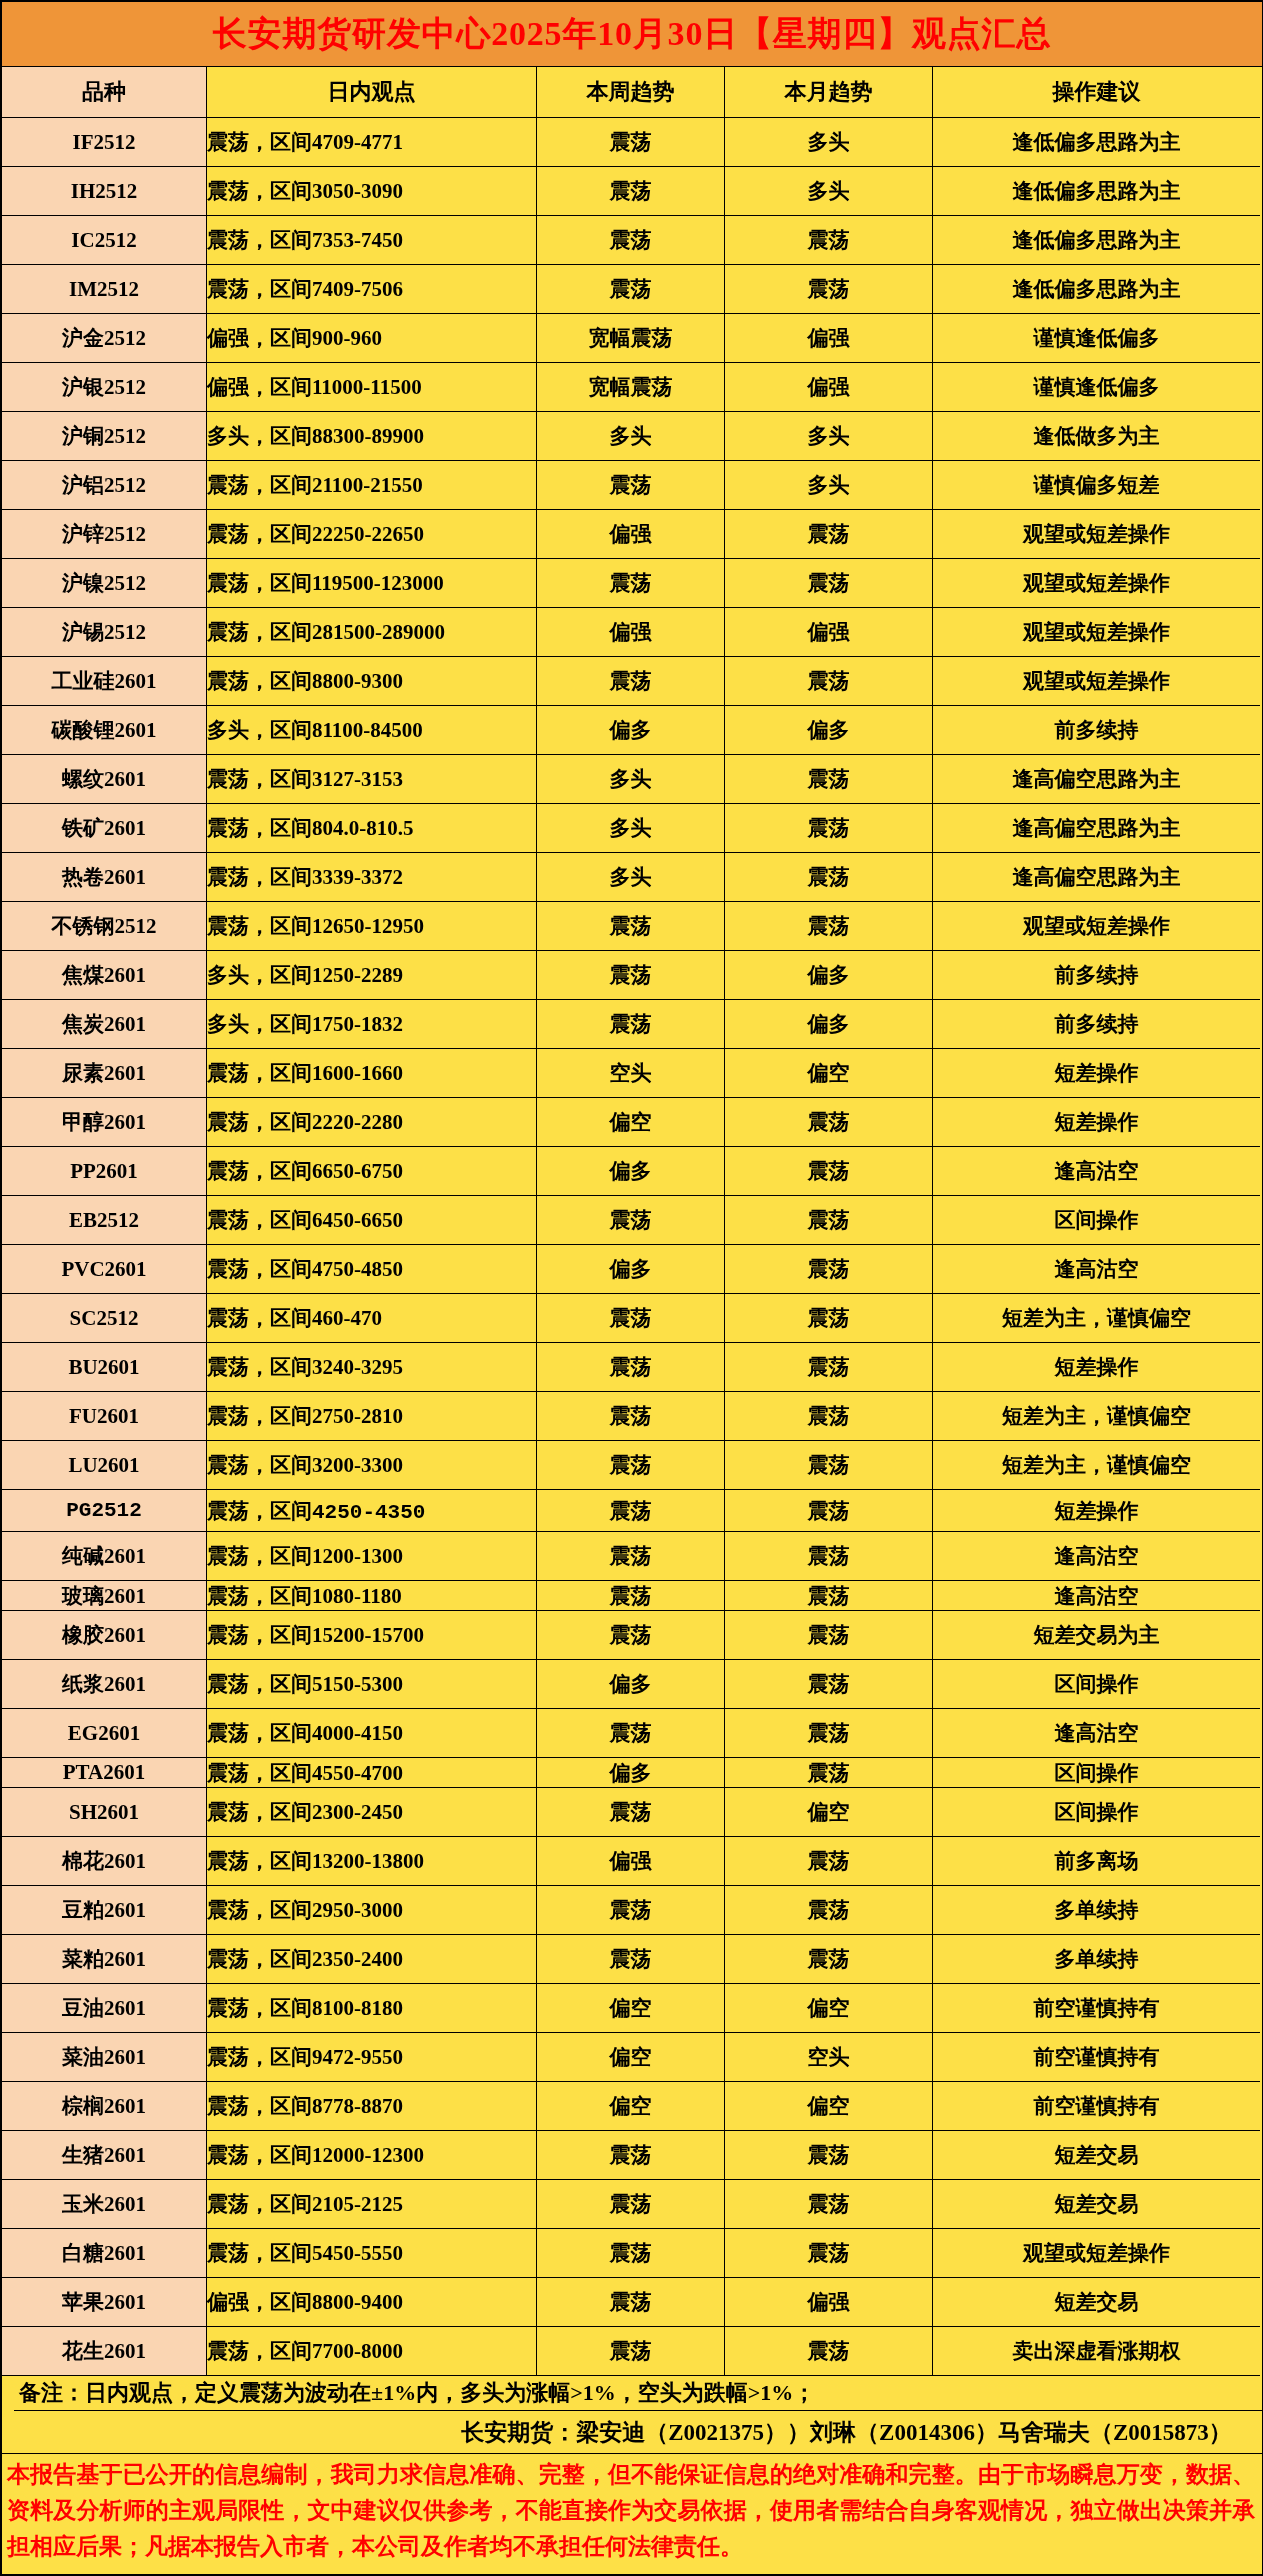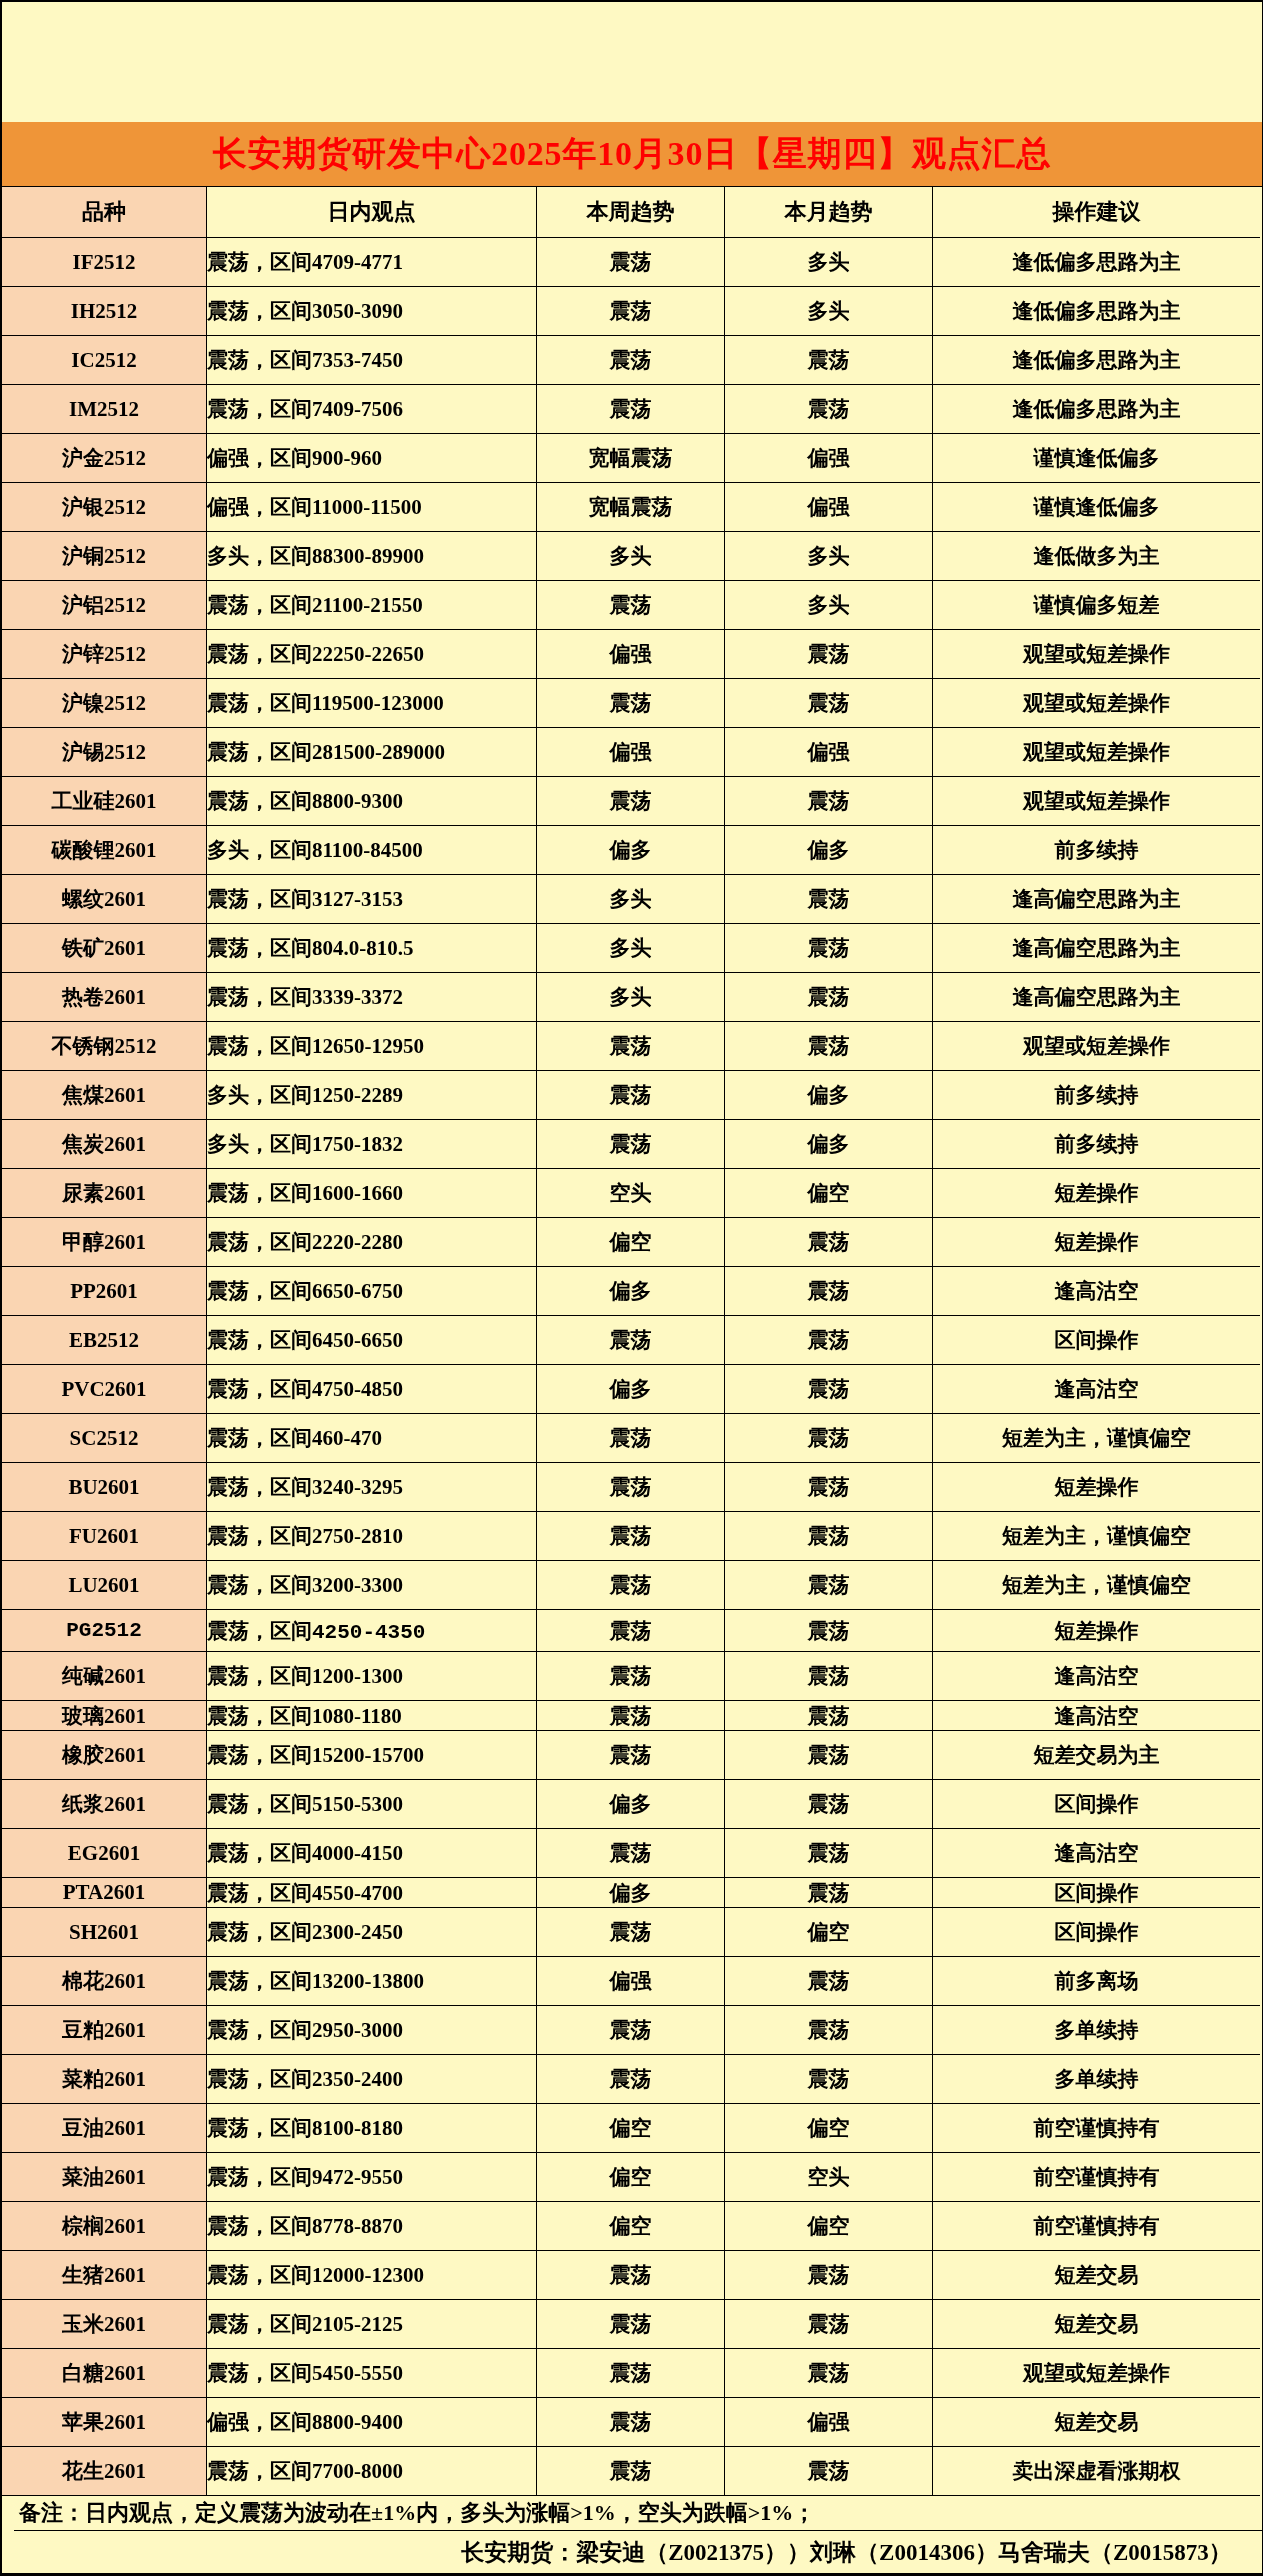--- a/index.html
+++ b/index.html
@@ -2,23 +2,23 @@
 <html style="font-size:13.6px"><head>
 <meta charset="utf-8">
 <style>
   html,body{margin:0;padding:0;background:#fff;}
   .page{
     position:relative;
     width:1264px;height:2576px;
     box-sizing:border-box;
     border:2.5px solid #000;
     display:flex;flex-direction:column;
-    background:#fef9c3;
+    background:#fde047;
     font-family:"Liberation Serif","DejaVu Serif",serif;
-    font-weight:bold;color:#000;justify-content:flex-end;
+    font-weight:bold;color:#000;
   }
   .title-bar{
     height:65px;flex:0 0 65px;
     background:var(--header-bg,#EF9538);
     color:var(--title-red,#FF0000);
     border-bottom:1.7px solid #000;
     display:flex;align-items:center;justify-content:center;
     font-size:34px;letter-spacing:0.8px;
     box-sizing:border-box;
   }
@@ -362,15 +362,16 @@
         <div class="cell col-intraday">震荡，区间7700-8000</div>
         <div class="cell col-week">震荡</div>
         <div class="cell col-month">震荡</div>
         <div class="cell col-advice">卖出深虚看涨期权</div>
       </div></div>
 
   <div class="note-row">备注：日内观点，定义震荡为波动在±1%内，多头为涨幅&gt;1%，空头为跌幅&gt;1%；</div>
 
   <div class="signature-row">长安期货：梁安迪（Z0021375））刘琳（Z0014306）马舍瑞夫（Z0015873）</div>
 
+  <div class="disclaimer">本报告基于已公开的信息编制，我司力求信息准确、完整，但不能保证信息的绝对准确和完整。由于市场瞬息万变，数据、资料及分析师的主观局限性，文中建议仅供参考，不能直接作为交易依据，使用者需结合自身客观情况，独立做出决策并承担相应后果；凡据本报告入市者，本公司及作者均不承担任何法律责任。</div>
 
 </div>
 
 
 </body></html>

